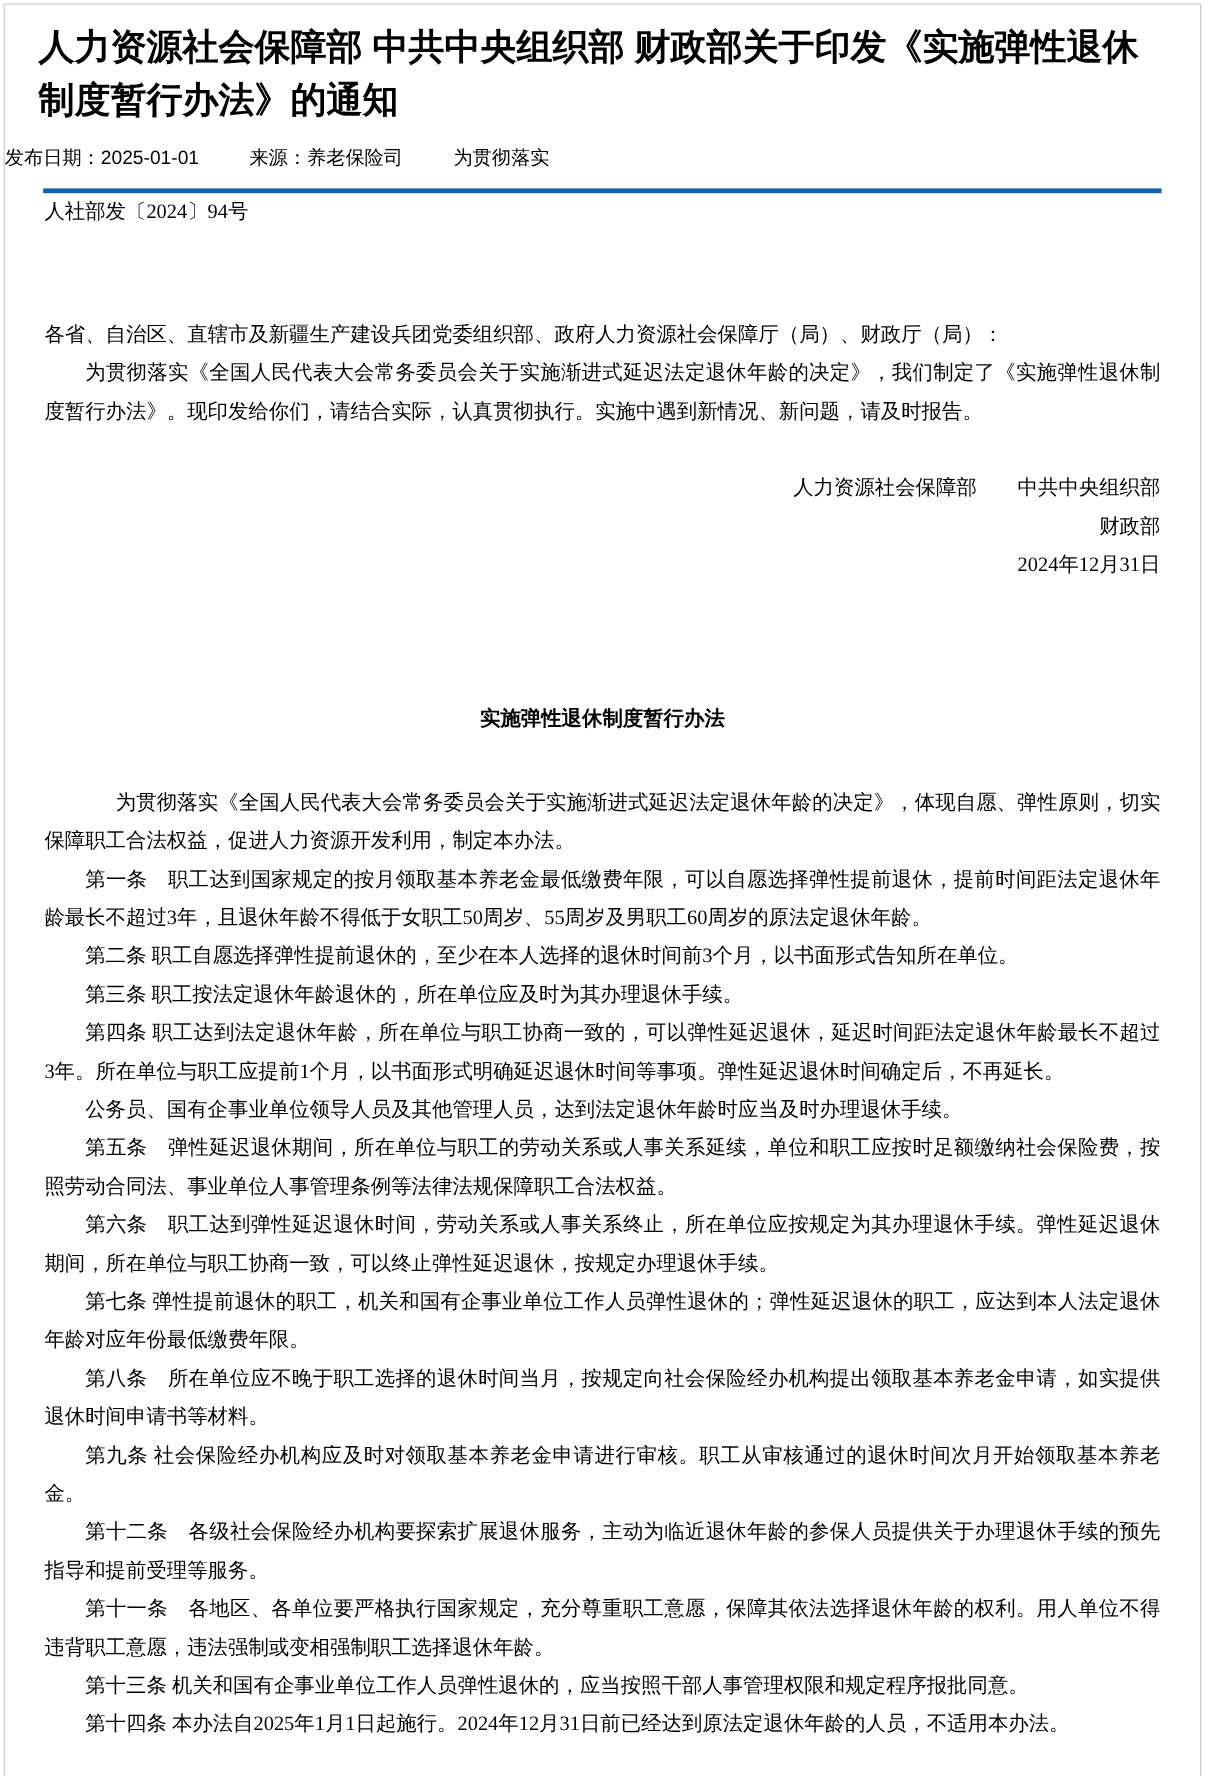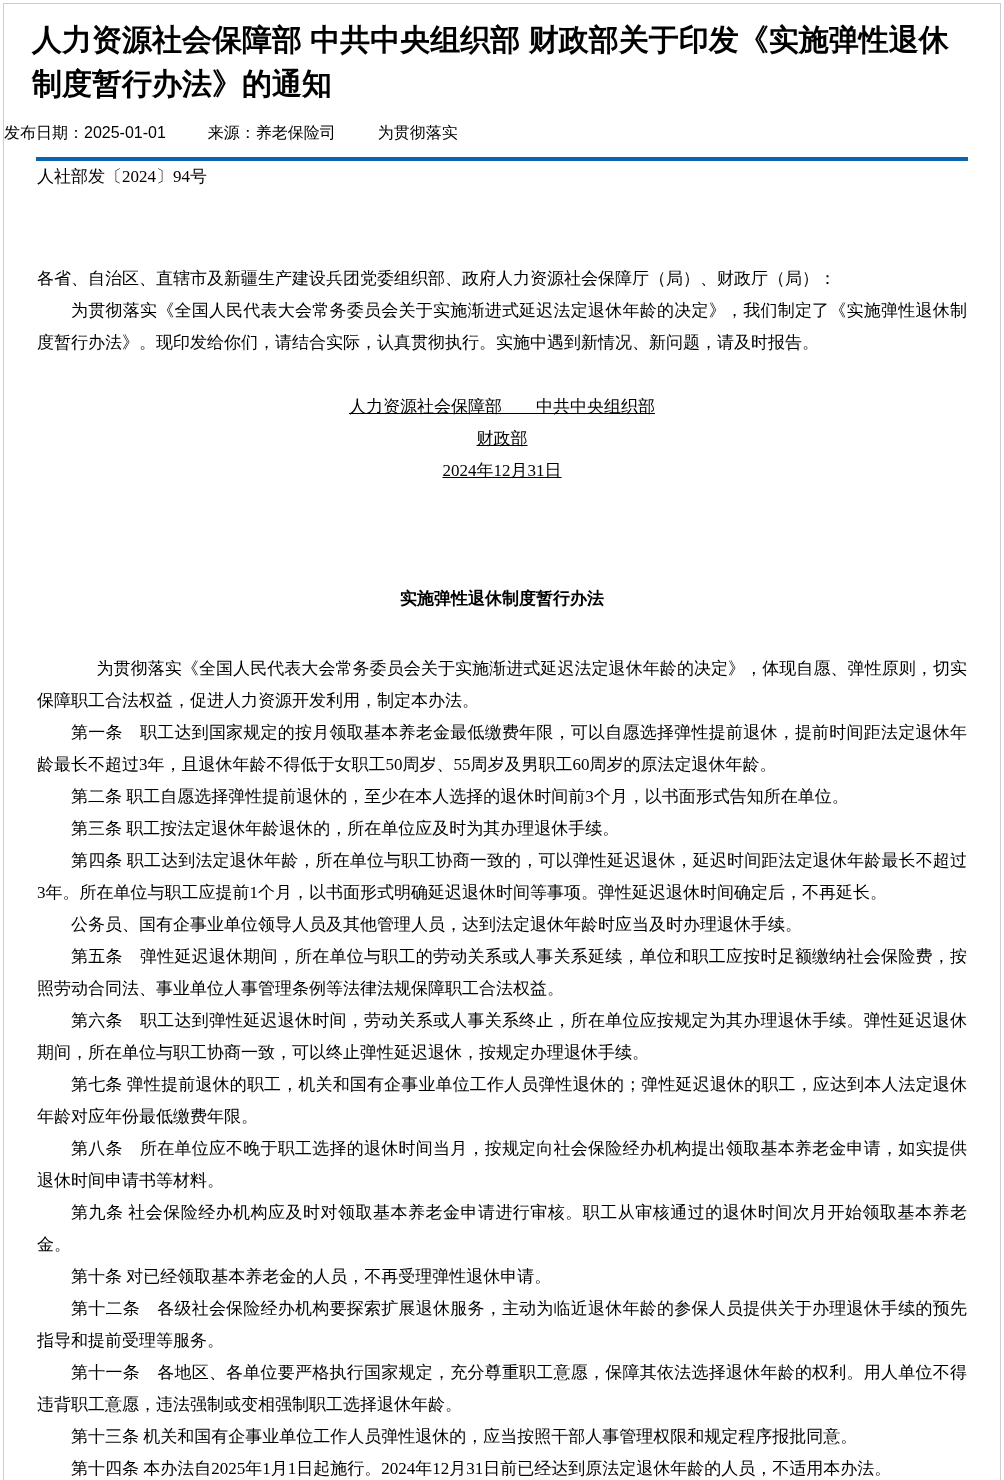--- a/index.html
+++ b/index.html
@@ -57,22 +57,21 @@
     text-align: left;
     margin-top: 38px;
   }
   .recipients {
     margin-top: 70px !important;
     text-indent: 0;
   }
   .notice-body { text-indent: 2em; }
   .signature-block {
     margin-top: 32px;
-    text-align: center;
-    text-decoration: underline;
+    text-align: right;
   }
   .signature-line { line-height: 32px; }
   .measures-title {
     margin-top: 96px !important;
     text-align: center;
     font-weight: bold;
     text-indent: 0;
   }
   .para { text-indent: 2em; }
   .para-first {
@@ -115,20 +114,19 @@
     <p class="para">第一条　职工达到国家规定的按月领取基本养老金最低缴费年限，可以自愿选择弹性提前退休，提前时间距法定退休年龄最长不超过3年，且退休年龄不得低于女职工50周岁、55周岁及男职工60周岁的原法定退休年龄。</p>
     <p class="para">第二条 职工自愿选择弹性提前退休的，至少在本人选择的退休时间前3个月，以书面形式告知所在单位。</p>
     <p class="para">第三条 职工按法定退休年龄退休的，所在单位应及时为其办理退休手续。</p>
     <p class="para">第四条 职工达到法定退休年龄，所在单位与职工协商一致的，可以弹性延迟退休，延迟时间距法定退休年龄最长不超过3年。所在单位与职工应提前1个月，以书面形式明确延迟退休时间等事项。弹性延迟退休时间确定后，不再延长。</p>
     <p class="para">公务员、国有企事业单位领导人员及其他管理人员，达到法定退休年龄时应当及时办理退休手续。</p>
     <p class="para">第五条　弹性延迟退休期间，所在单位与职工的劳动关系或人事关系延续，单位和职工应按时足额缴纳社会保险费，按照劳动合同法、事业单位人事管理条例等法律法规保障职工合法权益。</p>
     <p class="para">第六条　职工达到弹性延迟退休时间，劳动关系或人事关系终止，所在单位应按规定为其办理退休手续。弹性延迟退休期间，所在单位与职工协商一致，可以终止弹性延迟退休，按规定办理退休手续。</p>
     <p class="para">第七条 弹性提前退休的职工，机关和国有企事业单位工作人员弹性退休的；弹性延迟退休的职工，应达到本人法定退休年龄对应年份最低缴费年限。</p>
     <p class="para">第八条　所在单位应不晚于职工选择的退休时间当月，按规定向社会保险经办机构提出领取基本养老金申请，如实提供退休时间申请书等材料。</p>
     <p class="para">第九条 社会保险经办机构应及时对领取基本养老金申请进行审核。职工从审核通过的退休时间次月开始领取基本养老金。</p>
-    <p class="para">第十条 对已经领取基本养老金的人员，不再受理弹性退休申请。</p>
     <p class="para">第十二条　各级社会保险经办机构要探索扩展退休服务，主动为临近退休年龄的参保人员提供关于办理退休手续的预先指导和提前受理等服务。</p>
     <p class="para">第十一条　各地区、各单位要严格执行国家规定，充分尊重职工意愿，保障其依法选择退休年龄的权利。用人单位不得违背职工意愿，违法强制或变相强制职工选择退休年龄。</p>
     <p class="para">第十三条 机关和国有企事业单位工作人员弹性退休的，应当按照干部人事管理权限和规定程序报批同意。</p>
     <p class="para">第十四条 本办法自2025年1月1日起施行。2024年12月31日前已经达到原法定退休年龄的人员，不适用本办法。</p>
 
   </div>
 </div>
 
 </body></html>

